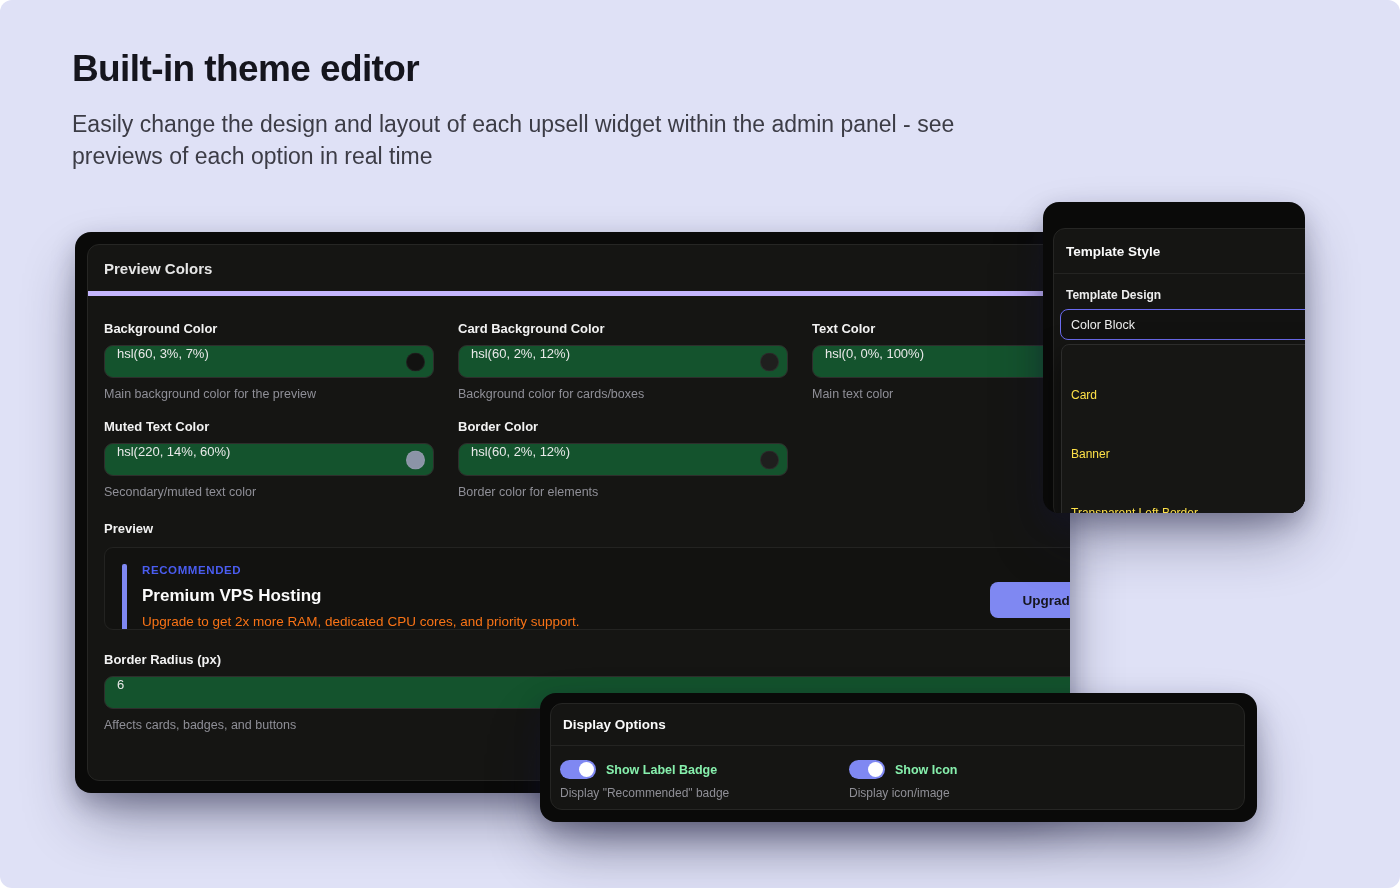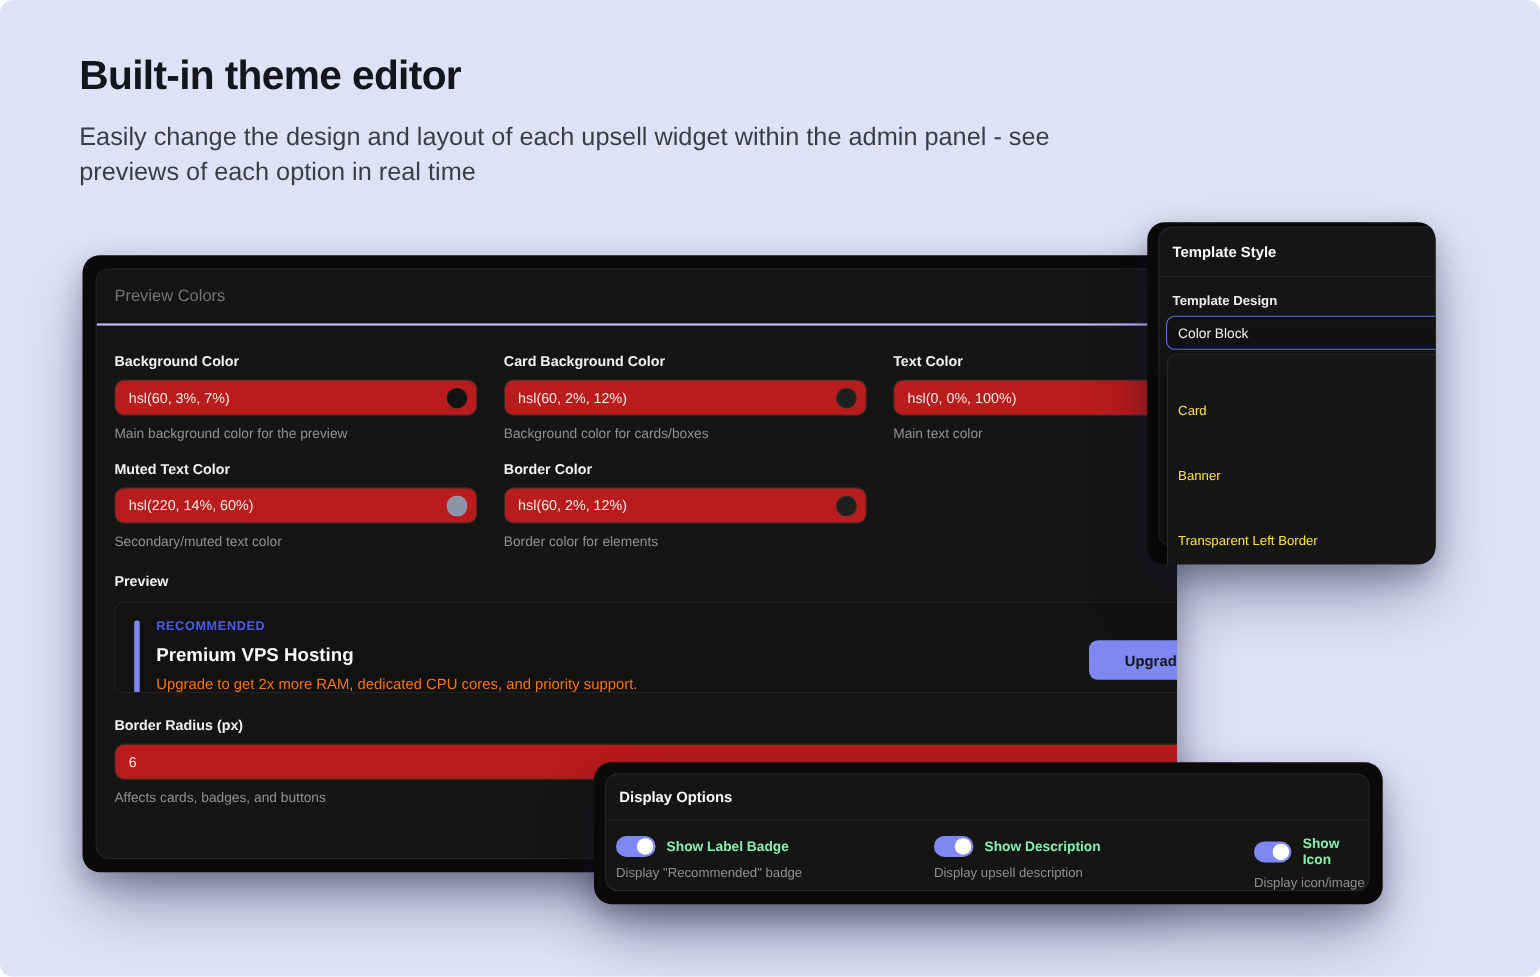--- a/index.html
+++ b/index.html
@@ -10,33 +10,33 @@
   
   .headline{position:absolute;left:72px;top:48px;font-size:37px;font-weight:700;
             color:#15151d;letter-spacing:-.6px;}
   .subline{position:absolute;left:72px;top:108px;font-size:23px;line-height:32px;
            color:#3c3c46;}
 
   
   .panel{position:absolute;background:#0a0a09;border-radius:16px;overflow:hidden;
          box-shadow:0 30px 60px -10px rgba(20,20,50,.45), 0 10px 24px rgba(20,20,50,.25);}
   .inner{position:absolute;background:#151513;border:1px solid #262624;border-radius:12px;}
-  .p-header{height:51px;border-bottom:2px solid #c4b5fd;display:flex;align-items:center;
-            padding:0 16px;color:#737373;font-weight:400;font-size:15px;}
+  .p-header{height:51px;border-bottom:5px solid #c4b5fd;display:flex;align-items:center;
+            padding:0 16px;color:#e5e5e5;font-weight:700;font-size:15px;}
 
   
   #main-panel{left:75px;top:232px;width:995px;height:561px;z-index:1;}
   #main-inner{left:12px;top:12px;width:1053px;height:537px;}
   .content{position:absolute;left:16px;top:52px;width:1021px;}
 
   .grid{display:grid;grid-template-columns:330px 330px 330px;column-gap:24px;row-gap:18px;
         margin-top:24px;}
   .f-label{font-size:13px;font-weight:700;color:#f2f2f2;margin-bottom:9px;}
-  .f-input{position:relative;height:33px;background:#b91c1c;border:1px solid #2e2e2c;
-           border-radius:9px;display:flex;align-items:center;padding:0 12px;
+  .f-input{position:relative;height:33px;background:#14532d;border:1px solid #2e2e2c;
+           border-radius:9px;display:flex;align-items:flex-start;padding:0 12px;
            font-size:13px;color:#e9e9e9;}
   .swatch{position:absolute;right:8px;top:50%;transform:translateY(-50%);
           width:19px;height:19px;border-radius:50%;border:1px solid rgba(255,255,255,.06);}
   .f-help{font-size:12.5px;color:#8f8f97;margin-top:9px;}
 
   .section-label{font-size:13px;font-weight:700;color:#f2f2f2;margin-top:22px;}
 
   
   .preview-card{position:relative;margin-top:11px;width:1021px;height:83px;
                 background:#121210;border:1px solid #232321;border-radius:9px;overflow:hidden;}
@@ -48,21 +48,21 @@
   .pv-desc{position:absolute;left:37px;top:66px;font-size:13.5px;color:#f97316;}
   .pv-btn{position:absolute;left:885px;top:34px;width:152px;height:36px;border:none;
           border-radius:8px;background:var(--accent,#7f88f2);color:#16161f;
           font-size:13.5px;font-weight:700;display:flex;align-items:center;justify-content:center;}
 
   .radius-block{margin-top:22px;}
   .radius-input{margin-top:9px;width:1021px;}
 
   
   #tpl-panel{left:1043px;top:202px;width:262px;height:311px;z-index:3;}
-  #tpl-inner{left:10px;top:4px;width:300px;height:291px;}
+  #tpl-inner{left:10px;top:26px;width:300px;height:291px;}
   .tpl-header{height:45px;border-bottom:1px solid #242422;display:flex;align-items:center;
               padding:0 12px;color:#fafafa;font-weight:700;font-size:13.5px;}
   .tpl-label{position:absolute;left:12px;top:59px;font-size:12px;font-weight:700;color:#ededed;}
   .tpl-select{position:absolute;left:6px;top:80px;width:300px;height:31px;background:#121211;
               border:1.5px solid var(--select-border,#6b6bef);border-radius:8px;
               display:flex;align-items:center;padding:0 10px;font-size:12.5px;color:#efefef;}
   .dropdown{position:absolute;left:7px;top:115px;width:300px;background:#161614;
             border:1px solid #2c2c2b;border-radius:8px;padding:4px 0;
             box-shadow:0 14px 30px rgba(0,0,0,.55);}
   .dd-item{height:27px;display:flex;align-items:center;padding:0 9px;font-size:12px;
@@ -199,35 +199,26 @@
         <div>
           <div class="tg-row">
             <div class="toggle on">
               <div class="knob"></div>
             </div>
             <span class="tg-label">Show Label Badge</span>
           </div>
           <div class="tg-desc">Display "Recommended" badge</div>
         </div>
 
+
         <div>
           <div class="tg-row">
             <div class="toggle on">
               <div class="knob"></div>
             </div>
-            <span class="tg-label">Show Description</span>
-          </div>
-          <div class="tg-desc">Display upsell description</div>
-        </div>
-
-        <div>
-          <div class="tg-row">
-            <div class="toggle on">
-              <div class="knob"></div>
-            </div>
             <span class="tg-label">Show Icon</span>
           </div>
           <div class="tg-desc">Display icon/image</div>
         </div>
 
       </div>
     </div>
   </div>
 
 </div>

